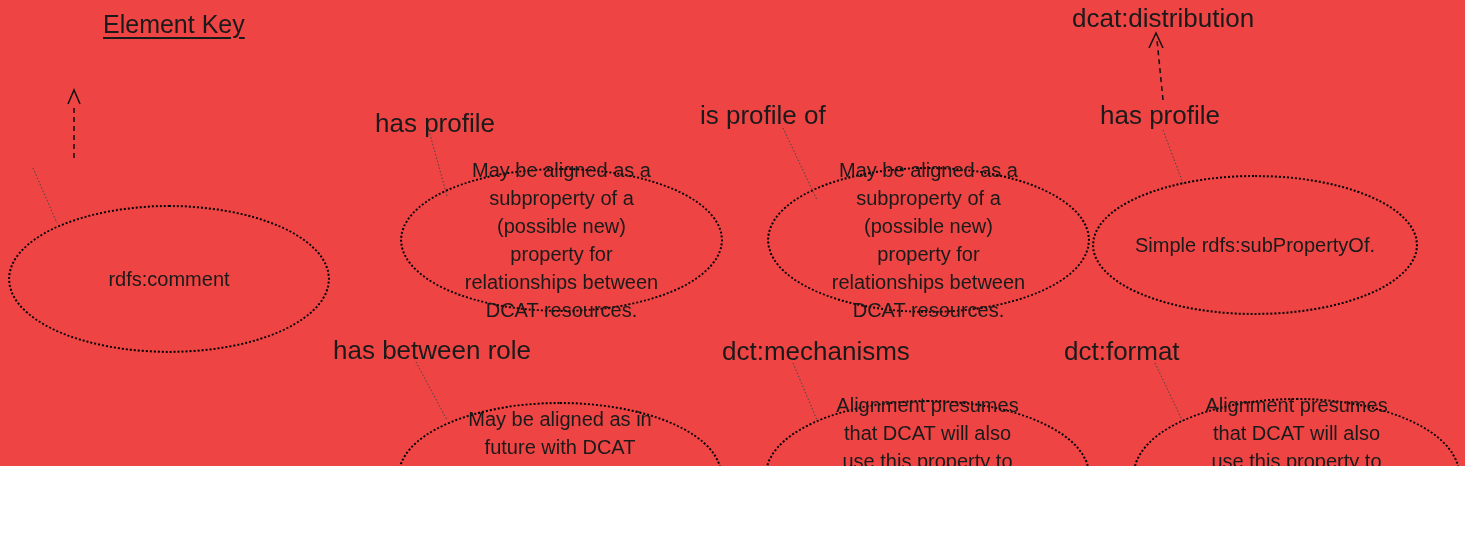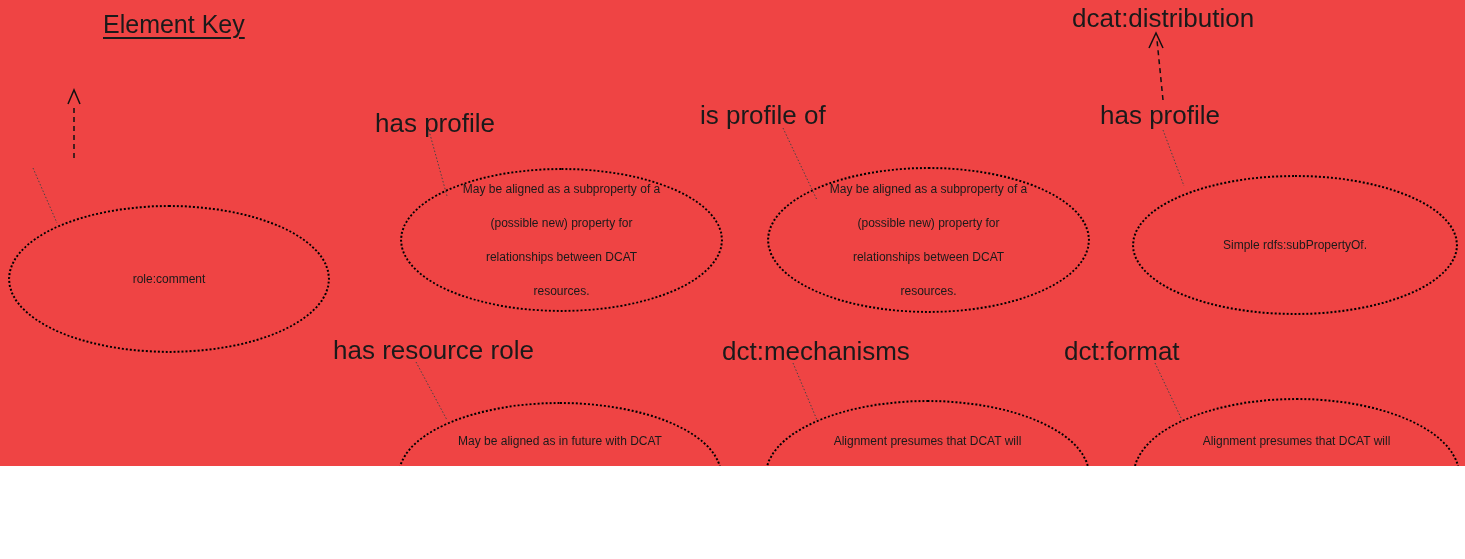--- a/index.html
+++ b/index.html
@@ -35,22 +35,22 @@
     border: 2px dotted #000000;
     border-radius: 50%;
     display: flex;
     align-items: center;
     justify-content: center;
     box-sizing: border-box;
     background: transparent;
   }
   .node .note {
     display: block;
-    font-size: 12px;
-    line-height: 34px;
+    font-size: 20px;
+    line-height: 28px;
     text-align: center;
   }
 </style>
 </head>
 <body>
 
 <div class="canvas">
 
   <svg class="overlay" viewBox="0 0 1465 559" xmlns="http://www.w3.org/2000/svg">
 
@@ -74,37 +74,37 @@
   </svg>
 
   <div class="title" style="left:103px; top:10px;">Element Key</div>
 
 
   <span class="lbl" style="left:1072px; top:3px;">dcat:distribution</span>
 
   <span class="lbl" style="left:375px;  top:108px;">has profile</span>
   <span class="lbl" style="left:700px;  top:100px;">is profile of</span>
   <span class="lbl" style="left:1100px; top:100px;">has profile</span>
-  <span class="lbl" style="left:333px;  top:335px;">has resource role</span>
+  <span class="lbl" style="left:333px;  top:335px;">has between role</span>
   <span class="lbl" style="left:722px;  top:336px;">dct:mechanisms</span>
   <span class="lbl" style="left:1064px; top:336px;">dct:format</span>
 
   <div class="node" style="left:8px; top:205px; width:322px; height:148px;">
-    <span class="note">role:comment</span>
+    <span class="note">rdfs:comment</span>
   </div>
 
   <div class="node" style="left:400px; top:168px; width:323px; height:144px;">
     <span class="note" style="width:205px;">May be aligned as a subproperty of a (possible new) property for relationships between DCAT resources.</span>
   </div>
 
   <div class="node" style="left:767px; top:167px; width:323px; height:146px;">
     <span class="note" style="width:205px;">May be aligned as a subproperty of a (possible new) property for relationships between DCAT resources.</span>
   </div>
 
-  <div class="node" style="left:1132px; top:175px; width:326px; height:140px;justify-content:center;">
+  <div class="node" style="left:1092px; top:175px; width:326px; height:140px;justify-content:center;">
     <span class="note">Simple rdfs:subPropertyOf.</span>
   </div>
 
   <div class="node" style="left:398px; top:402px; width:324px; height:146px;">
     <span class="note" style="width:215px;">May be aligned as in future with DCAT distribution role qualification mechanisms.</span>
   </div>
 
   <div class="node" style="left:765px; top:400px; width:325px; height:150px;">
     <span class="note" style="width:195px;">Alignment presumes that DCAT will also use this property to qualify profile conformance for distributions.</span>
   </div>

